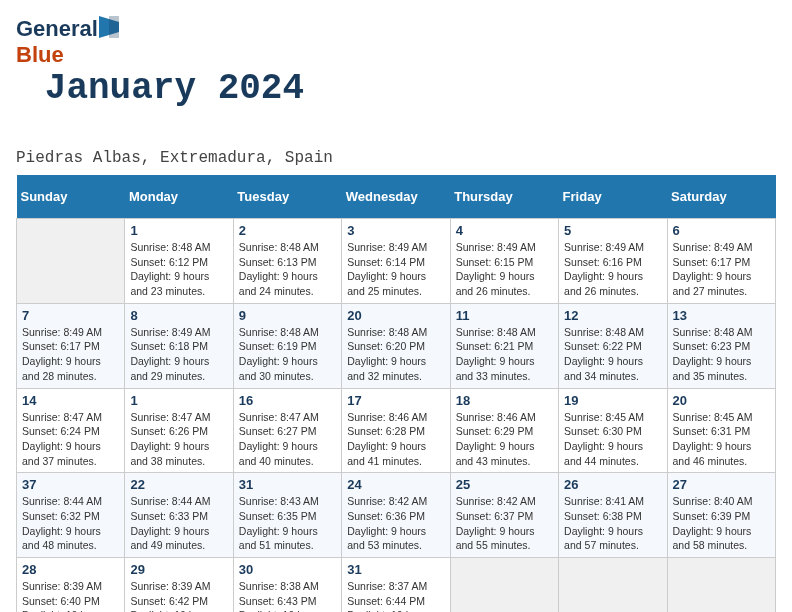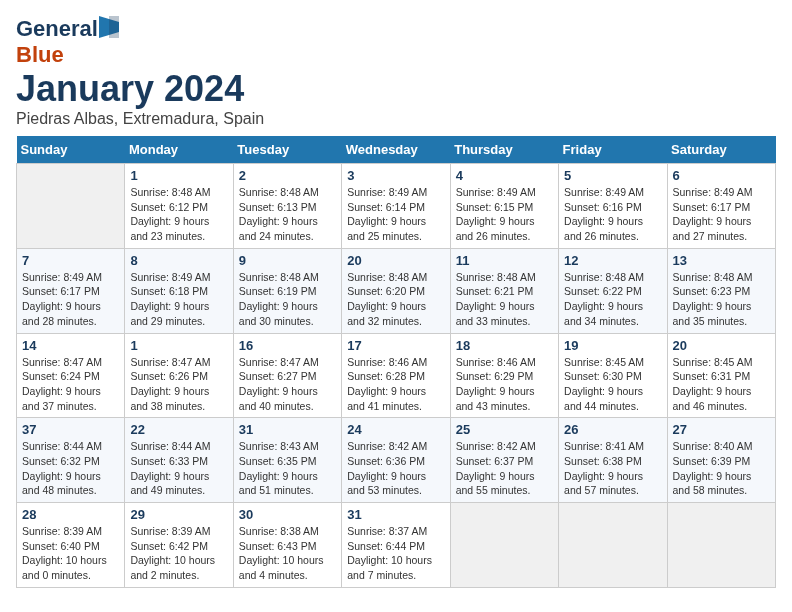--- a/index.html
+++ b/index.html
@@ -16,40 +16,42 @@
       align-items: flex-start;
       margin-bottom: 8px;
       flex-direction: column;
     }
     .logo {
       display: flex;
       flex-direction: column;
       align-items: flex-start;
     }
     .title-area {
-      text-align: left;
+      text-align: center;
+      font-family: Liberation Mono, monospace;
     }
     .calendar-title {
       font-size: 36px;
       font-weight: bold;
       color: #1a3a5c;
     }
     .calendar-subtitle {
       font-size: 16px;
       color: #444;
+      margin-top: 40px;
     }
     .calendar-table {
       width: 100%;
       border-collapse: collapse;
       font-size: 11px;
     }
     .calendar-table th {
       background-color: #2176ae;
       color: #fff;
-      padding: 6px 4px;
+      padding: 14px 4px;
       text-align: left;
       font-size: 13px;
       font-weight: bold;
     }
     .calendar-table td {
       border: 1px solid #ccc;
       vertical-align: top;
       padding: 4px 5px;
       min-height: 75px;
       height: 75px;

